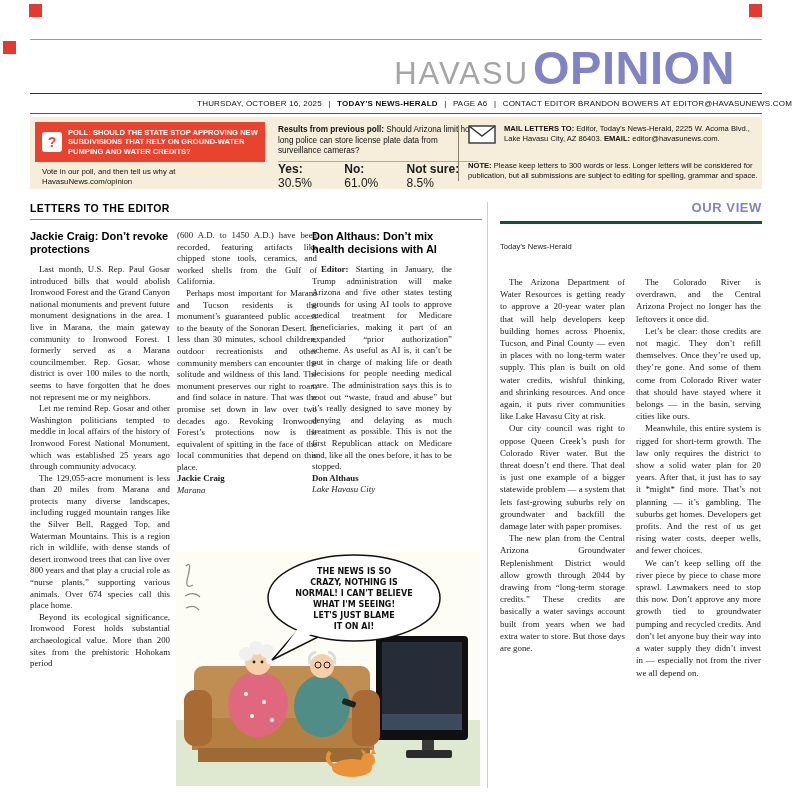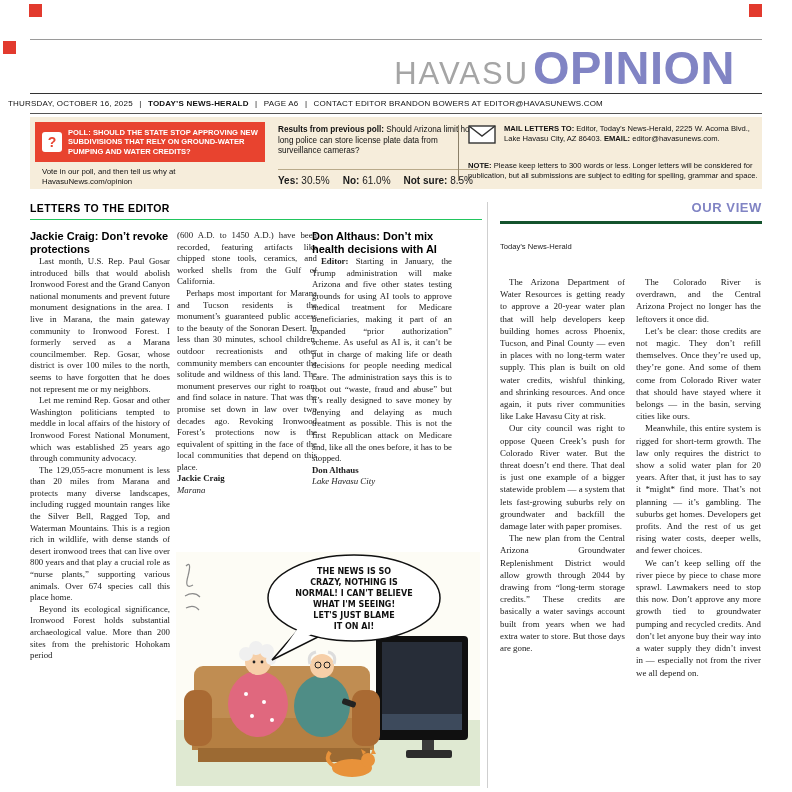--- a/index.html
+++ b/index.html
@@ -15,57 +15,57 @@
 
   .rule { position:absolute; left:30px; right:30px; height:1px; background:#9a9a9a; }
   .rule-top { top:39px; }
   .rule-mid { top:93px; background:#333; }
   .rule-low { top:113px; background:#555; }
 
   .brand { position:absolute; top:44px; right:57px; white-space:nowrap; line-height:1; }
   .brand-light { font-family:"Liberation Sans", sans-serif; font-size:31px; color:#a5a5a5; letter-spacing:2px; font-weight:400; vertical-align:baseline; }
   .brand-bold  { font-family:"Liberation Sans", sans-serif; font-size:47px; color:#8184c4; font-weight:700; letter-spacing:0.5px; vertical-align:baseline; }
 
-  .dateline { position:absolute; top:99px; left:8px; right:0; text-align:left;
+  .dateline { position:absolute; top:99px; left:8px; right:0; text-align:right;
     font-family:"Liberation Sans", sans-serif; font-size:8px; color:#111; letter-spacing:0.2px; }
   .dateline .sep { margin:0 4px; color:#111; }
   .dateline b { font-weight:700; }
 
   
   .pollstrip { position:absolute; left:30px; top:117px; width:732px; height:72px; background:#f6eddb; }
   .poll-box { position:absolute; left:5px; top:5px; width:230px; height:40px; background:#e8432f;
     display:flex; align-items:center; gap:6px; padding:3px 7px; }
   .q-badge { width:20px; height:20px; background:#fff; border-radius:3px; color:#e8432f;
     font-family:"Liberation Sans", sans-serif; font-weight:700; font-size:14px;
     display:flex; align-items:center; justify-content:center; flex:0 0 auto; }
   .poll-q { font-family:"Liberation Sans", sans-serif; font-weight:700; font-size:7.6px; line-height:9.6px; color:#fff; }
   .poll-cta { position:absolute; left:12px; top:50px; width:225px;
     font-family:"Liberation Sans", sans-serif; font-size:7.8px; line-height:9.6px; color:#111; }
   .results { position:absolute; left:248px; top:8px; width:200px;
     font-family:"Liberation Sans", sans-serif; font-size:8.2px; line-height:10.6px; color:#111; }
-  .results-row { position:absolute; left:248px; top:52px; width:200px; display:flex; gap:13px;
-    font-family:"Liberation Sans", sans-serif; font-size:10px; border-top:1px solid #b9aa8a; padding-top:5px; }
+  .results-row { position:absolute; left:248px; top:44px; width:200px; display:flex; gap:13px;
+    font-family:"Liberation Sans", sans-serif; font-size:12px; border-top:1px solid #b9aa8a; }
   .vdiv { position:absolute; left:428px; top:8px; bottom:8px; width:1px; background:#8a7f68; }
   .mail-icon { position:absolute; left:438px; top:8px; }
   .mail-text { position:absolute; left:474px; top:7px; width:252px;
     font-family:"Liberation Sans", sans-serif; font-size:7.6px; line-height:9.7px; color:#111; }
   .note-text { position:absolute; left:438px; top:44px; width:290px;
     font-family:"Liberation Sans", sans-serif; font-size:7.6px; line-height:9.7px; color:#111; }
 
   
   .letters-title { position:absolute; left:30px; top:202px; width:452px;
     font-family:"Liberation Sans", sans-serif; font-weight:700; font-size:10.5px; letter-spacing:0.4px;
     padding-bottom:5px; border-bottom:1px solid #22c55e; color:#000; }
   .lcol { position:absolute; top:230px; width:140px; font-size:8.8px; line-height:11.6px;
     text-align:justify; overflow:hidden; }
   .col1 { left:30px;  height:558px; }
   .col2 { left:177px; height:322px; }
   .col3 { left:312px; height:322px; }
   .lhead { font-family:"Liberation Sans", sans-serif; font-weight:700; font-size:11px; line-height:13px;
-    text-align:left; margin-bottom:0; color:#000; }
+    text-align:left; margin-bottom:8px; color:#000; }
   .lcol p { text-indent:9px; }
   .lcol p.noindent { text-indent:0; }
   .sig { font-weight:700; text-indent:0 !important; text-align:left; }
   .sigplace { font-style:italic; text-indent:0 !important; text-align:left; }
 
   .section-vdiv { position:absolute; left:487px; top:202px; height:586px; width:1px; background:#cfcfcf; }
 
   
   .ov { position:absolute; left:500px; top:200px; width:262px; height:590px; overflow:hidden; }
   .ov-label { font-family:"Liberation Sans", sans-serif; font-weight:700; font-size:13px;

